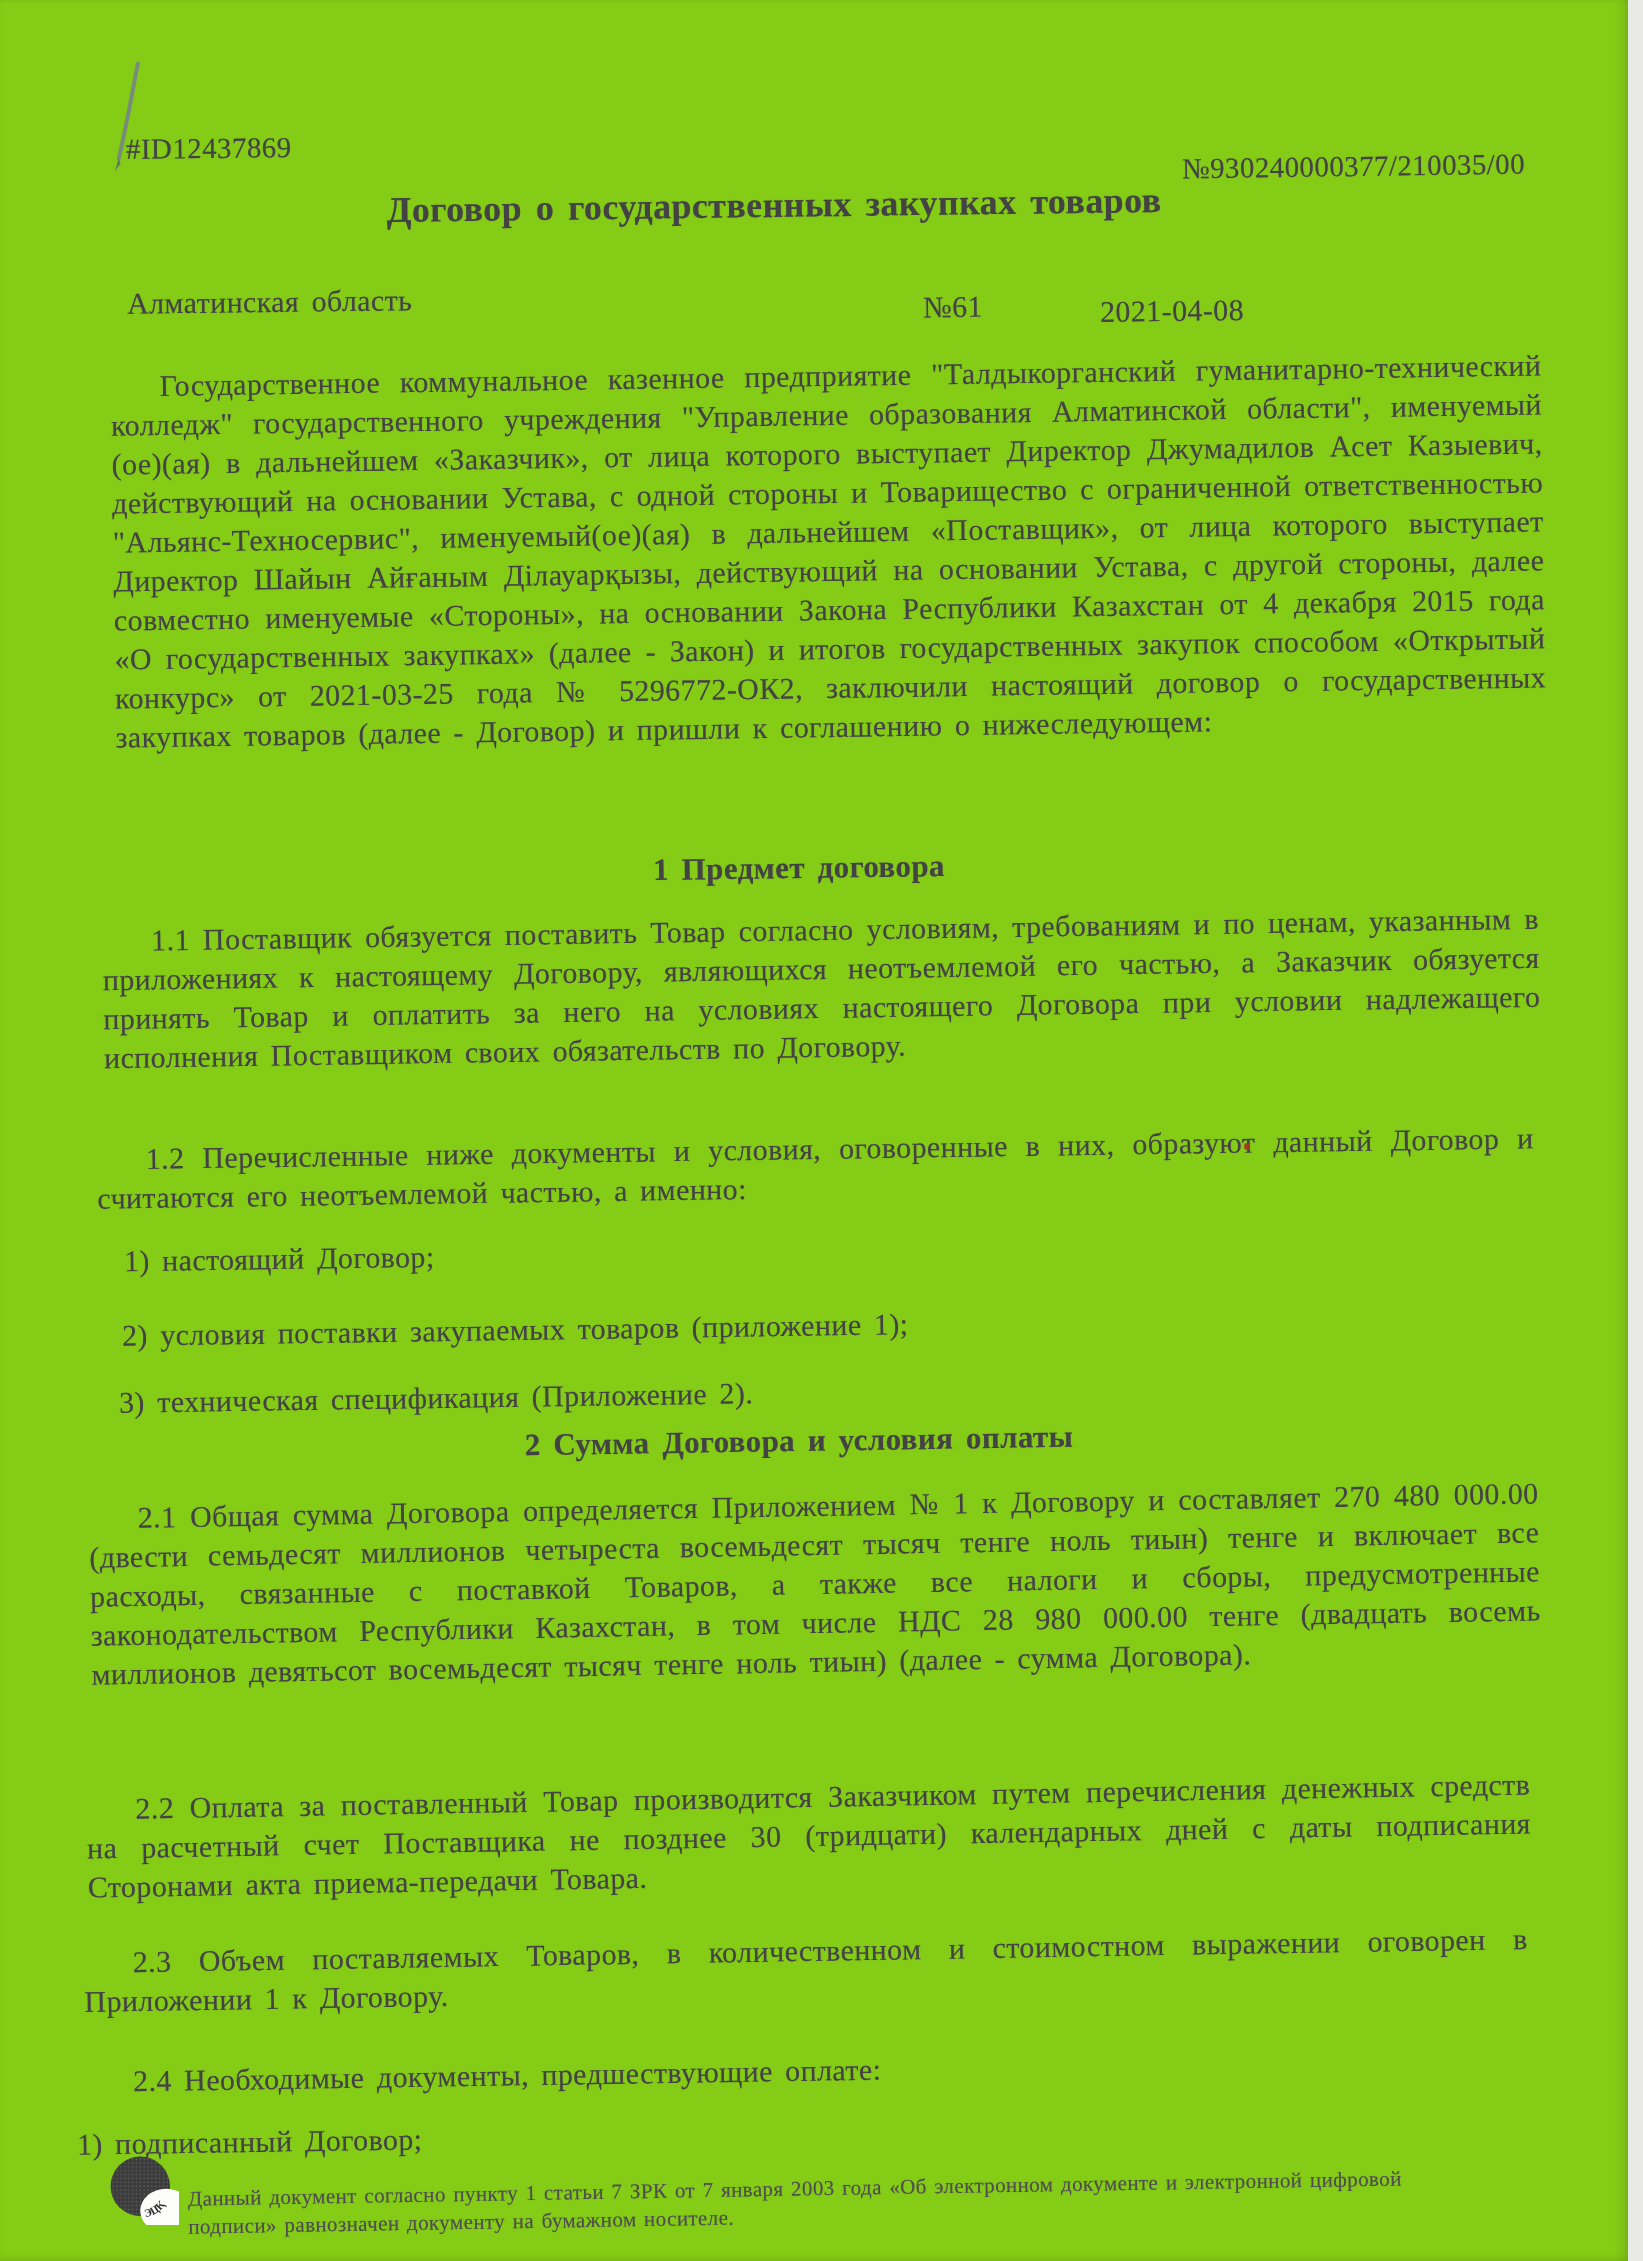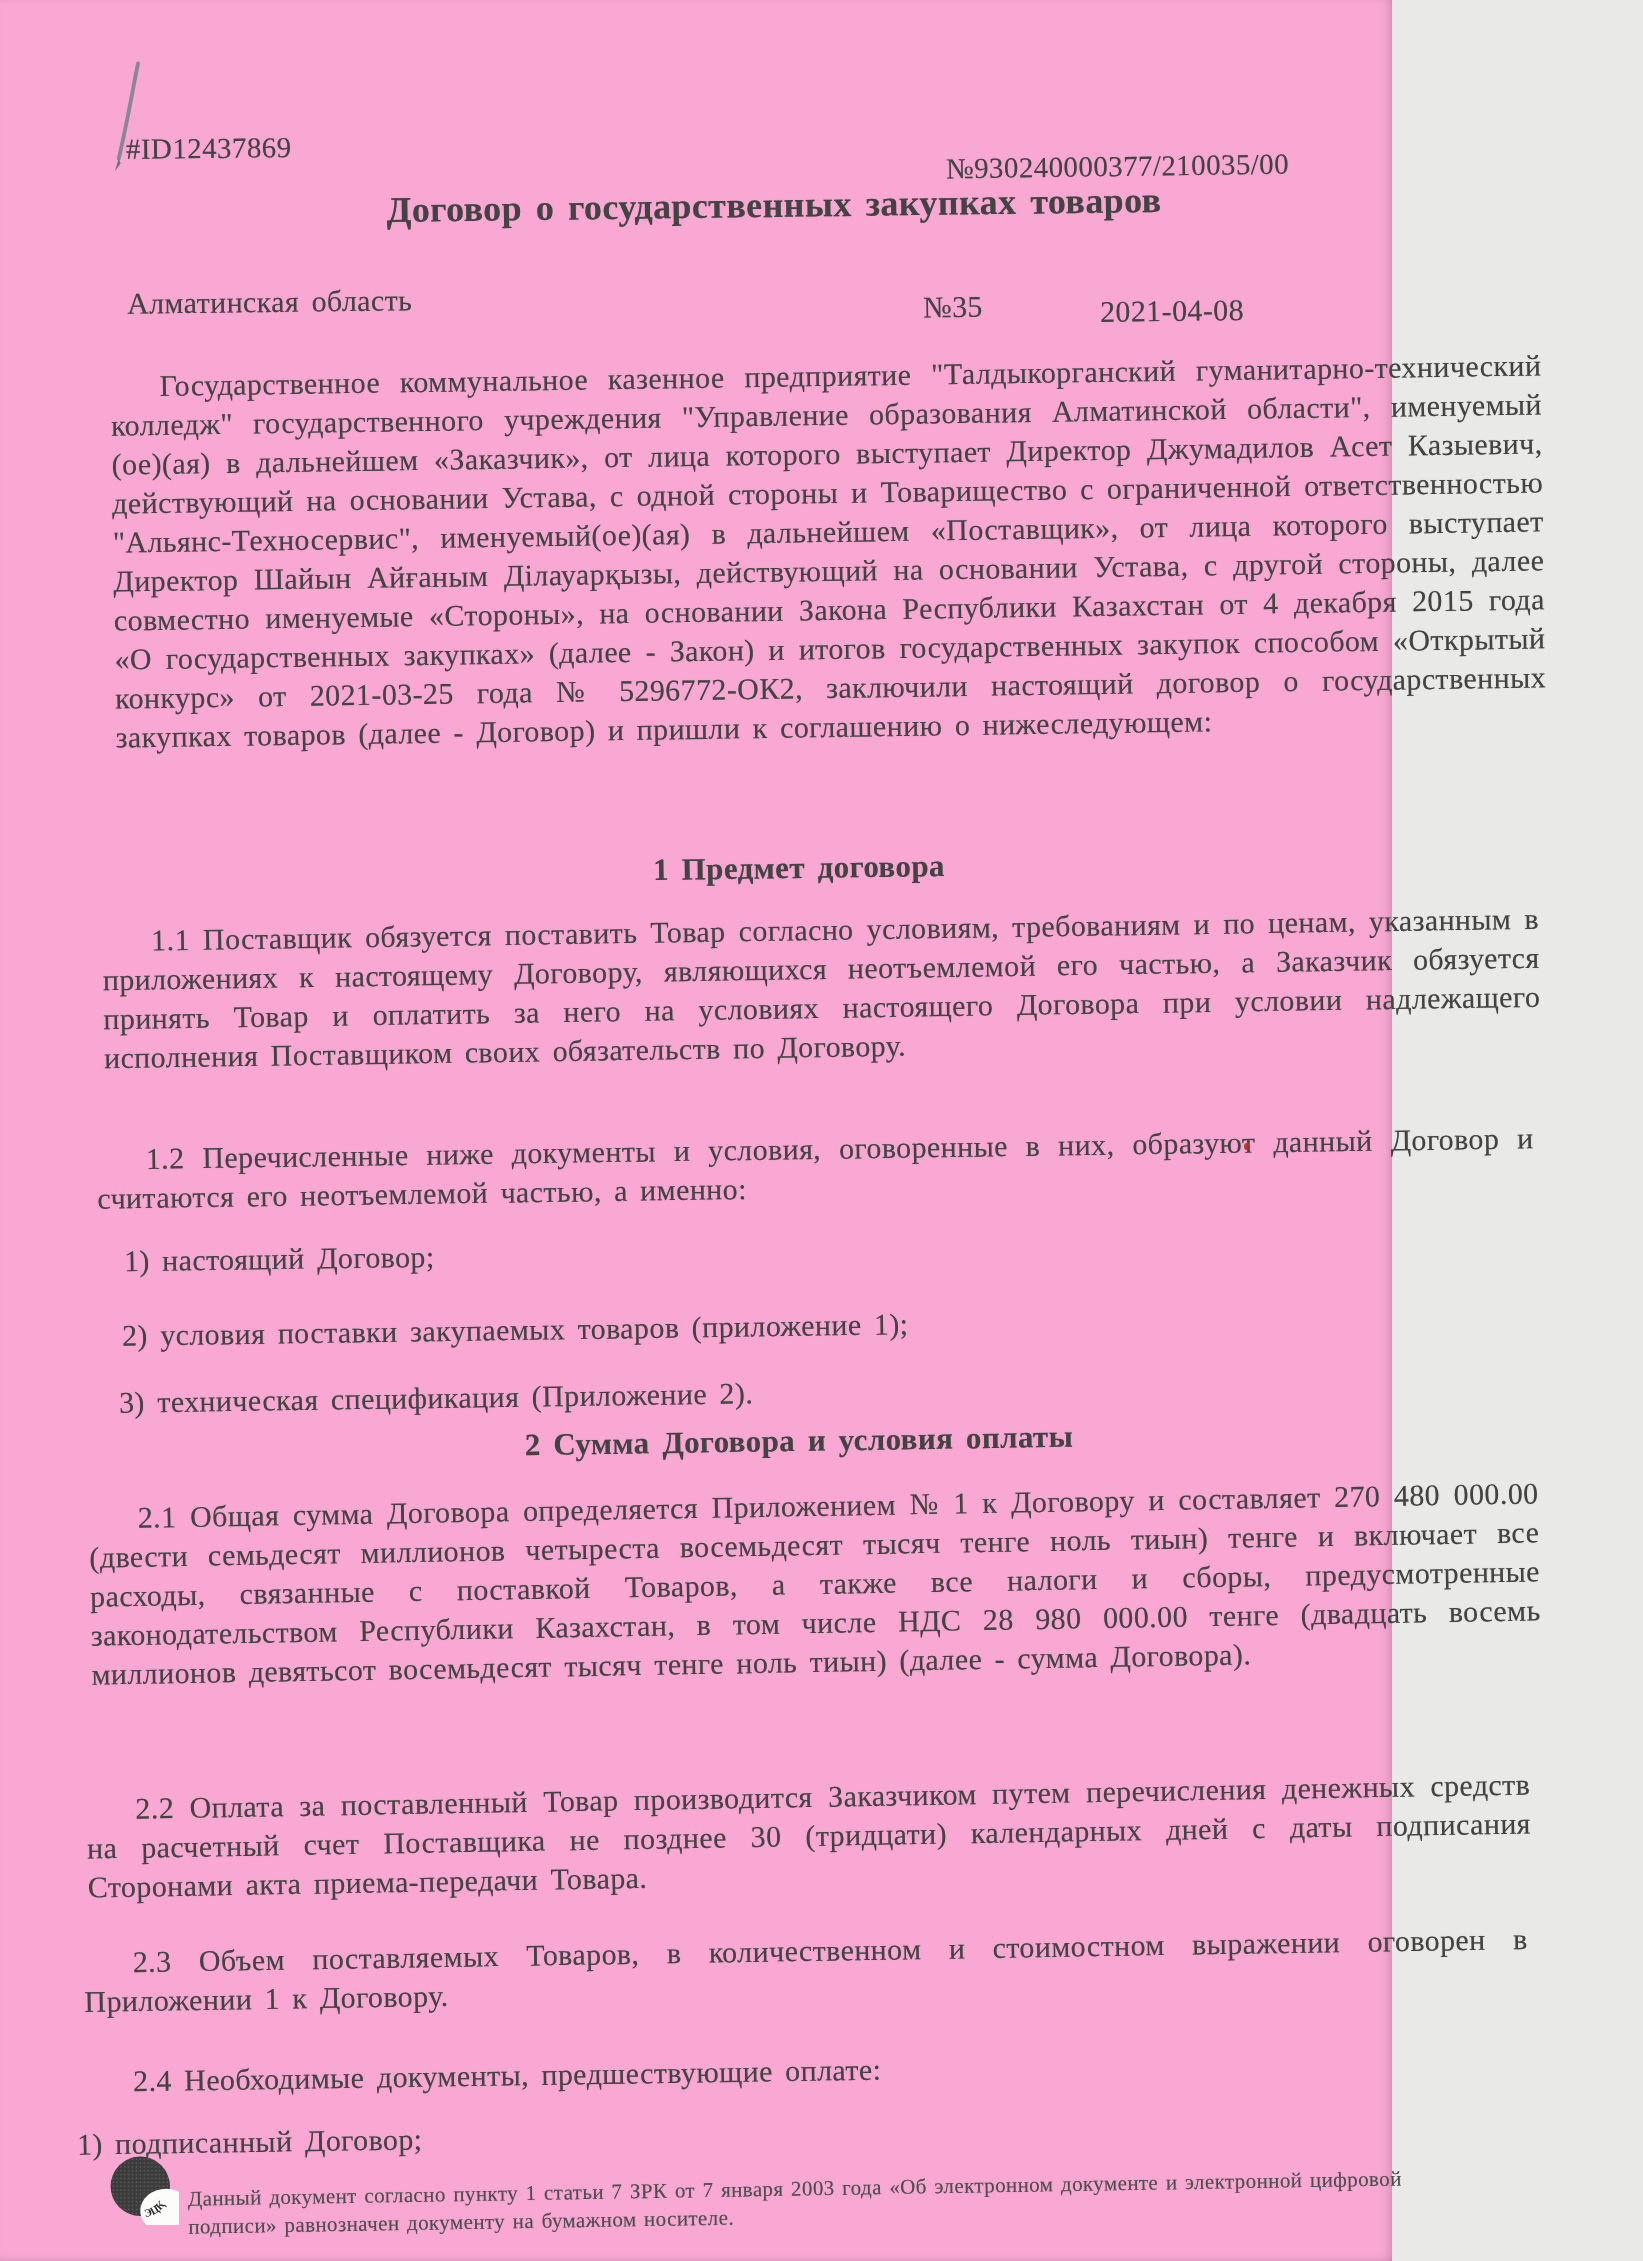--- a/index.html
+++ b/index.html
@@ -4,22 +4,22 @@
 <style>
   html,body{margin:0;padding:0;}
   body{
     width:1644px;height:2261px;
     background:#e9e9e7;
     font-family:"Liberation Serif","DejaVu Serif",serif;
     overflow:hidden;
   }
   .page{
     position:relative;
-    width:1392px;height:2261px;
-    background:#f9a8d4;
+    width:1628px;height:2261px;
+    background:#84cc16;
     box-shadow:inset -9px 0 14px -9px rgba(0,0,0,.22),
                inset 0 -6.4px 11.6px -7.7px rgba(0,0,0,.15),
                inset 0 3.9px 9px -7.7px rgba(0,0,0,.10);
     color:#434343;
   }
   .txt{
     position:absolute;
     color:#434343;
     text-shadow:0 0 0.8px rgba(90,90,90,.55);
     letter-spacing:0.4px;
@@ -45,21 +45,21 @@
   </svg>
 
   <div class="txt" style="left:126px;top:132px;font-size:29px;transform:rotate(-0.6deg);">#ID12437869</div>
 
   <div class="txt" style="right:103px;top:150px;font-size:29px;transform:rotate(-0.8deg);">№930240000377/210035/00</div>
 
   <div class="txt hdr center" style="left:116px;top:184px;width:1412px;font-size:36px;transform:translateX(-48px) rotate(-0.75deg);">Договор о государственных закупках товаров</div>
 
   <div class="txt body-size" style="left:127px;top:282px;transform:rotate(-0.7deg);">Алматинская область</div>
 
-  <div class="txt body-size" style="left:923px;top:287px;transform:rotate(-0.8deg);">№35</div>
+  <div class="txt body-size" style="left:923px;top:287px;transform:rotate(-0.8deg);">№61</div>
 
   <div class="txt body-size" style="left:1100px;top:291px;transform:rotate(-0.8deg);">2021-04-08</div>
 
   <div class="txt body-size para indent" style="left:113px;top:356px;width:1431px;transform:rotate(-0.85deg);">Государственное коммунальное казенное предприятие "Талдыкорганский гуманитарно-технический колледж" государственного учреждения "Управление образования Алматинской области", именуемый (ое)(ая) в дальнейшем «Заказчик», от лица которого выступает Директор Джумадилов Асет Казыевич, действующий на основании Устава, с одной стороны и Товарищество с ограниченной ответственностью "Альянс-Техносервис", именуемый(ое)(ая) в дальнейшем «Поставщик», от лица которого выступает Директор Шайын Айғаным Ділауарқызы, действующий на основании Устава, с другой стороны, далее совместно именуемые «Стороны», на основании Закона Республики Казахстан от 4 декабря 2015 года «О государственных закупках» (далее - Закон) и итогов государственных закупок способом «Открытый конкурс» от 2021-03-25 года № 5296772-ОК2, заключили настоящий договор о государственных закупках товаров (далее - Договор) и пришли к соглашению о нижеследующем:</div>
 
   <div class="txt hdr center" style="left:90px;top:850px;width:1418px;font-size:31px;transform:rotate(-0.8deg);">1 Предмет договора</div>
 
   <div class="txt body-size para indent" style="left:103px;top:910px;width:1437px;transform:rotate(-0.9deg);">1.1 Поставщик обязуется поставить Товар согласно условиям, требованиям и по ценам, указанным в приложениях к настоящему Договору, являющихся неотъемлемой его частью, а Заказчик обязуется принять Товар и оплатить за него на условиях настоящего Договора при условии надлежащего исполнения Поставщиком своих обязательств по Договору.</div>
 
   <div class="txt body-size para indent" style="left:97px;top:1129px;width:1437px;transform:rotate(-0.85deg);">1.2 Перечисленные ниже документы и условия, оговоренные в них, образуют данный Договор и считаются его неотъемлемой частью, а именно:</div>

